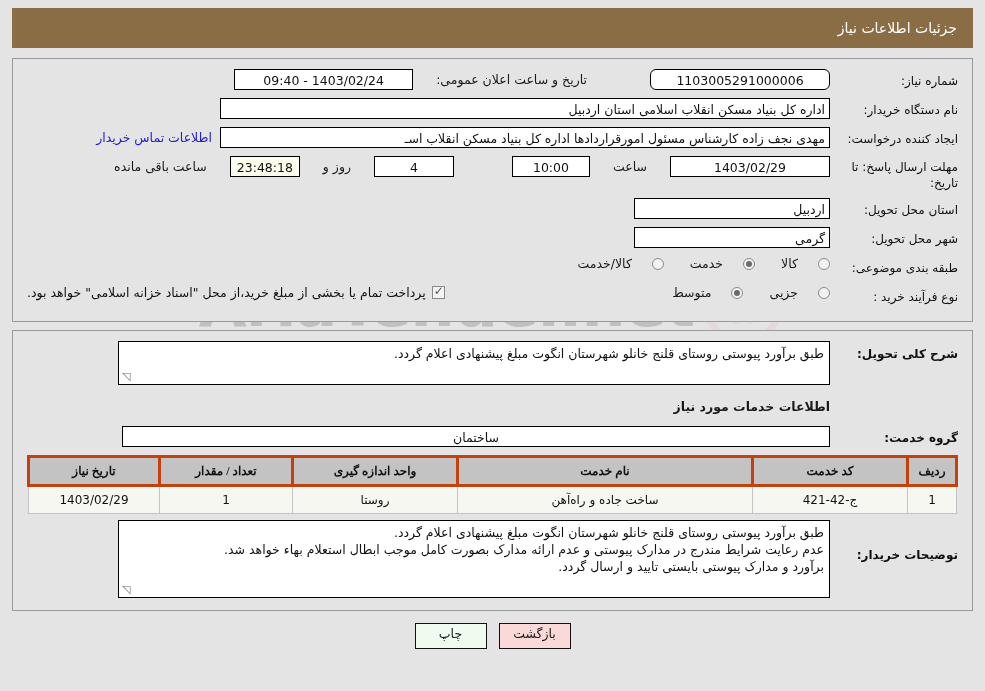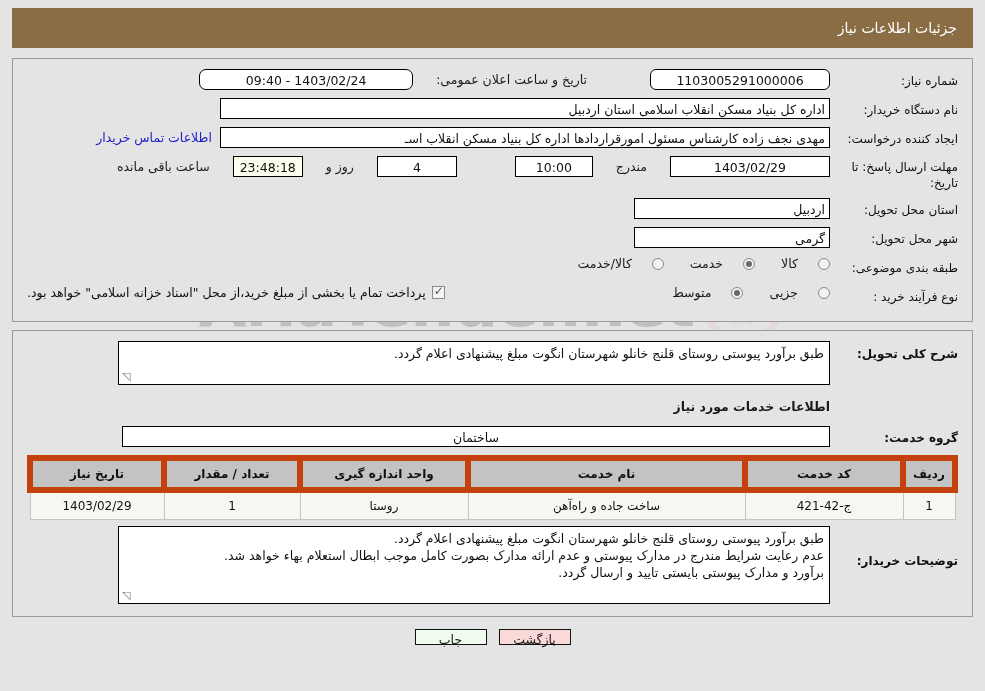--- a/index.html
+++ b/index.html
@@ -207,48 +207,49 @@
 
   
   table.grid {
     border-collapse: collapse;
     width: 100%;
     font-size: 12px;
     margin-top: 4px;
   }
   table.grid th {
     background: #c3c3c3;
-    border: 6px solid #c2410c;
+    border: 3px solid #c2410c;
     height: 26px;
     font-weight: bold;
     color: #111;
     font-size: 12px;
     text-align: center;
     padding: 0 6px;
+    font-family: Liberation Serif, serif;
   }
   table.grid td {
     background: #f7f7f2;
     border: 1px solid #c4c4c4;
     height: 26px;
     text-align: center;
     color: #111;
     padding: 0 6px;
   }
 
   
   .btnbar {
     display:flex;
     justify-content:center;
     align-items:center;
     gap: 12px;
     margin-top: 12px;
   }
   .btn {
     border: 1px solid #111;
-    height: 16px;
+    height: 26px;
     min-width: 72px;
     line-height: 20px;
     font-size: 12.5px;
     text-align:center;
     box-sizing:border-box;
     cursor:pointer;
     padding: 0 10px;
   }
   .btn.print { background:#eefbee; }
   .btn.back  { background:#fcd9d9; }
@@ -270,21 +271,21 @@
 
   <div class="titlebar">جزئیات اطلاعات نیاز</div>
 
   <div class="panel">
 
     <div class="row">
       <div class="lbl">شماره نیاز:</div>
       <div class="fields">
         <div class="txtbox num" style="width:180px;border-radius:6px;">1103005291000006</div>
         <div class="inline-lbl" style="margin-right:40px;">تاریخ و ساعت اعلان عمومی:</div>
-        <div class="txtbox num" style="width:214px;border-radius:7px;">1403/02/24 - 09:40</div>
+        <div class="txtbox num" style="width:179px;">1403/02/24 - 09:40</div>
       </div>
     </div>
 
     <div class="row">
       <div class="lbl">نام دستگاه خریدار:</div>
       <div class="fields">
         <div class="txtbox" style="width:610px;">اداره کل بنیاد مسکن انقلاب اسلامی استان اردبیل</div>
       </div>
     </div>
 
@@ -296,21 +297,21 @@
       </div>
     </div>
 
     <div class="row">
       <div class="lbl two">
         <div>مهلت ارسال پاسخ: تا</div>
         <div>تاریخ:</div>
       </div>
       <div class="fields">
         <div class="txtbox num" style="width:160px;">1403/02/29</div>
-        <div class="inline-lbl">مندرج</div>
+        <div class="inline-lbl">ساعت</div>
         <div class="txtbox num" style="width:78px;">10:00</div>
         <div class="txtbox num" style="width:80px; margin-right:58px;">4</div>
         <div class="inline-lbl">روز و</div>
         <div class="txtbox num ivory" style="width:70px;">23:48:18</div>
         <div class="inline-lbl">ساعت باقی مانده</div>
       </div>
     </div>
 
     <div class="row">
       <div class="lbl">استان محل تحویل:</div>

